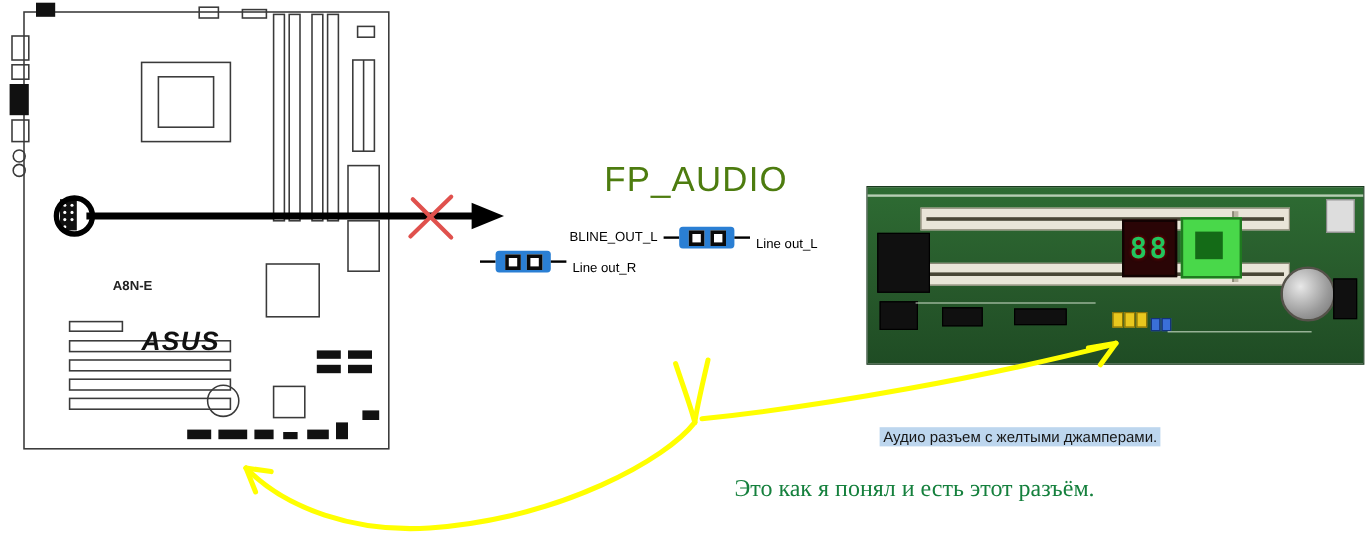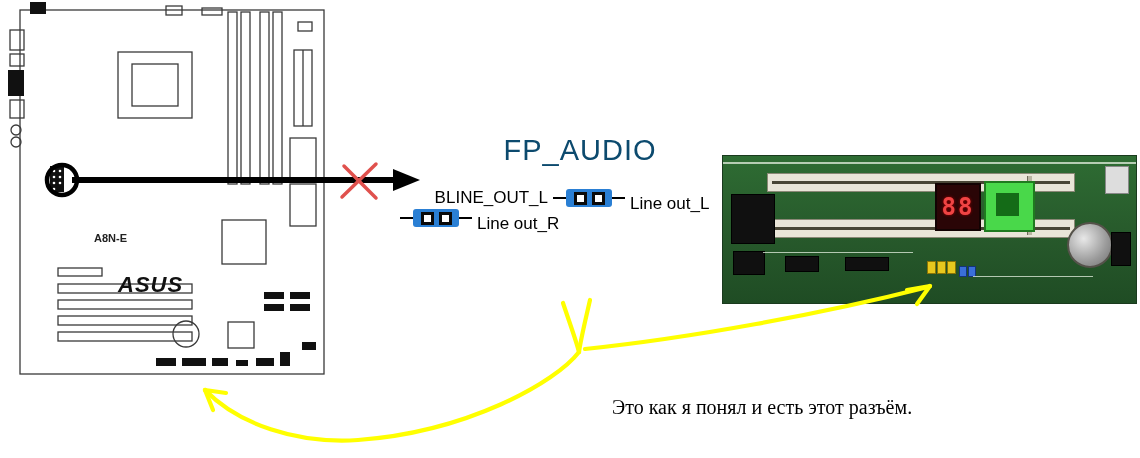--- a/index.html
+++ b/index.html
@@ -5,27 +5,27 @@
   html,body { margin:0; padding:0; background:#fff; }
   #canvas {
     position:relative; width:1140px; height:458px; background:#ffffff;
     overflow:hidden; font-family:"Liberation Sans", sans-serif;
   }
   svg.layer { position:absolute; pointer-events:none; }
 
   
   #fp-title {
     position:absolute; left:430px; top:134px; width:300px;
-    text-align:center; font-size:29px; letter-spacing:1px; color:#0c4a6e;
+    text-align:center; font-size:29px; letter-spacing:1px; color:#4d7c0f;
   }
 
   
   #pinout { position:absolute; left:400px; top:188px; }
   .pin-row { display:flex; align-items:center; height:20px; }
-  .plabel { font-size:17px; color:#000; white-space:nowrap; }
+  .plabel { font-size:11px; color:#000; white-space:nowrap; }
   .plabel.left { width:148px; text-align:right; padding-right:5px; }
   .plabel.right { padding-left:5px;margin-top:12px; }
   .wire { width:13px; height:0; border-top:2px solid #000; }
   .pin-row.no-left .wire.left { border-top-color:transparent; }
   .pins {
     width:46px; height:18px; display:flex; align-items:center;
     justify-content:center; gap:5px; border-radius:3px;
   }
   .pins.blue { background:#2a7fd4; }
   .pin { width:13px; height:13px; background:#fff; border:3px solid #0a0a0a; box-sizing:border-box; }
@@ -39,42 +39,42 @@
   }
   .ph { position:absolute; }
   .pci-slot { left:44px; width:306px; height:17px; background:#e9e5d8; border:1px solid #8a8876; }
   .pci-slot .groove { position:absolute; left:4px; right:4px; top:7px; height:3px; background:#494636; }
   .pci-slot .key { position:absolute; right:42px; top:2px; bottom:2px; width:4px; background:#b9b5a2; border-left:1px solid #6d6a58; }
   .chip { background:#101010; border:1px solid #000; }
   .seg-display {
     left:212px; top:27px; width:42px; height:44px; background:#2a0506; border:2px solid #120202;
     display:flex; align-items:center; justify-content:center;
     font-family:"DejaVu Sans Mono", monospace; font-size:24px; font-weight:bold;
-    color:#ef4444; letter-spacing:2px; text-shadow:0 0 3px #a00;
+    color:#22c55e; letter-spacing:2px; text-shadow:0 0 3px #a00;
   }
   .green-sticker { left:261px; top:25px; width:47px; height:47px; background:#49d84a; border:2px solid #1f7a1f; }
   .green-sticker .inner { position:absolute; left:10px; top:10px; width:23px; height:23px; background:#146b17; }
   .battery {
     left:344px; top:66px; width:42px; height:42px; border-radius:50%;
     background:radial-gradient(circle at 35% 35%, #e8e8e8, #9a9a9a 60%, #6f6f6f);
     border:2px solid #55524a;
   }
   .jumper-y { width:7px; height:11px; background:#e8c81e; border:1px solid #8a7406; display:inline-block; margin-right:1px; }
   .jumper-b { width:6px; height:9px; background:#3a6fd8; border:1px solid #14337a; display:inline-block; margin-right:1px; }
   .silk { background:#d8e6d4; opacity:0.8; }
 
   
   #photo-caption {
     position:absolute; left:733px; top:357px;
     font-size:12.5px; color:#161616;
   }
   #photo-caption span { background:#bdd6ee; padding:1px 3px; }
   #note-text {
     position:absolute; left:612px; top:396px;
-    font-family:"Liberation Serif", serif; font-size:20px; color:#000000;
+    font-family:"Liberation Serif", serif; font-size:20px; color:#15803d;
   }
 </style>
 </head>
 <body>
 
 <div id="canvas">
 
   <svg class="layer" style="left:6px; top:2px;" width="340" height="400" viewBox="0 0 340 400" fill="none" stroke="#3a3a3a" stroke-width="1.3">
     <rect x="14" y="8" width="304" height="364"></rect>
 
@@ -227,15 +227,18 @@
       <path d="M205 390 L213 410"></path>
     </g>
 
     <g stroke="#ffff00" stroke-width="4.2" stroke-linecap="round">
       <path d="M585 349 C 690 338, 822 314, 928 287"></path>
       <path d="M930 286 L907 290"></path>
       <path d="M930 286 L917 304"></path>
     </g>
   </svg>
 
+  <div id="photo-caption">
+    <span>Аудио разъем с желтыми джамперами.</span>
+  </div>
   <div id="note-text">Это как я понял и есть этот разъём.</div>
 
 </div>
 
 </body></html>

